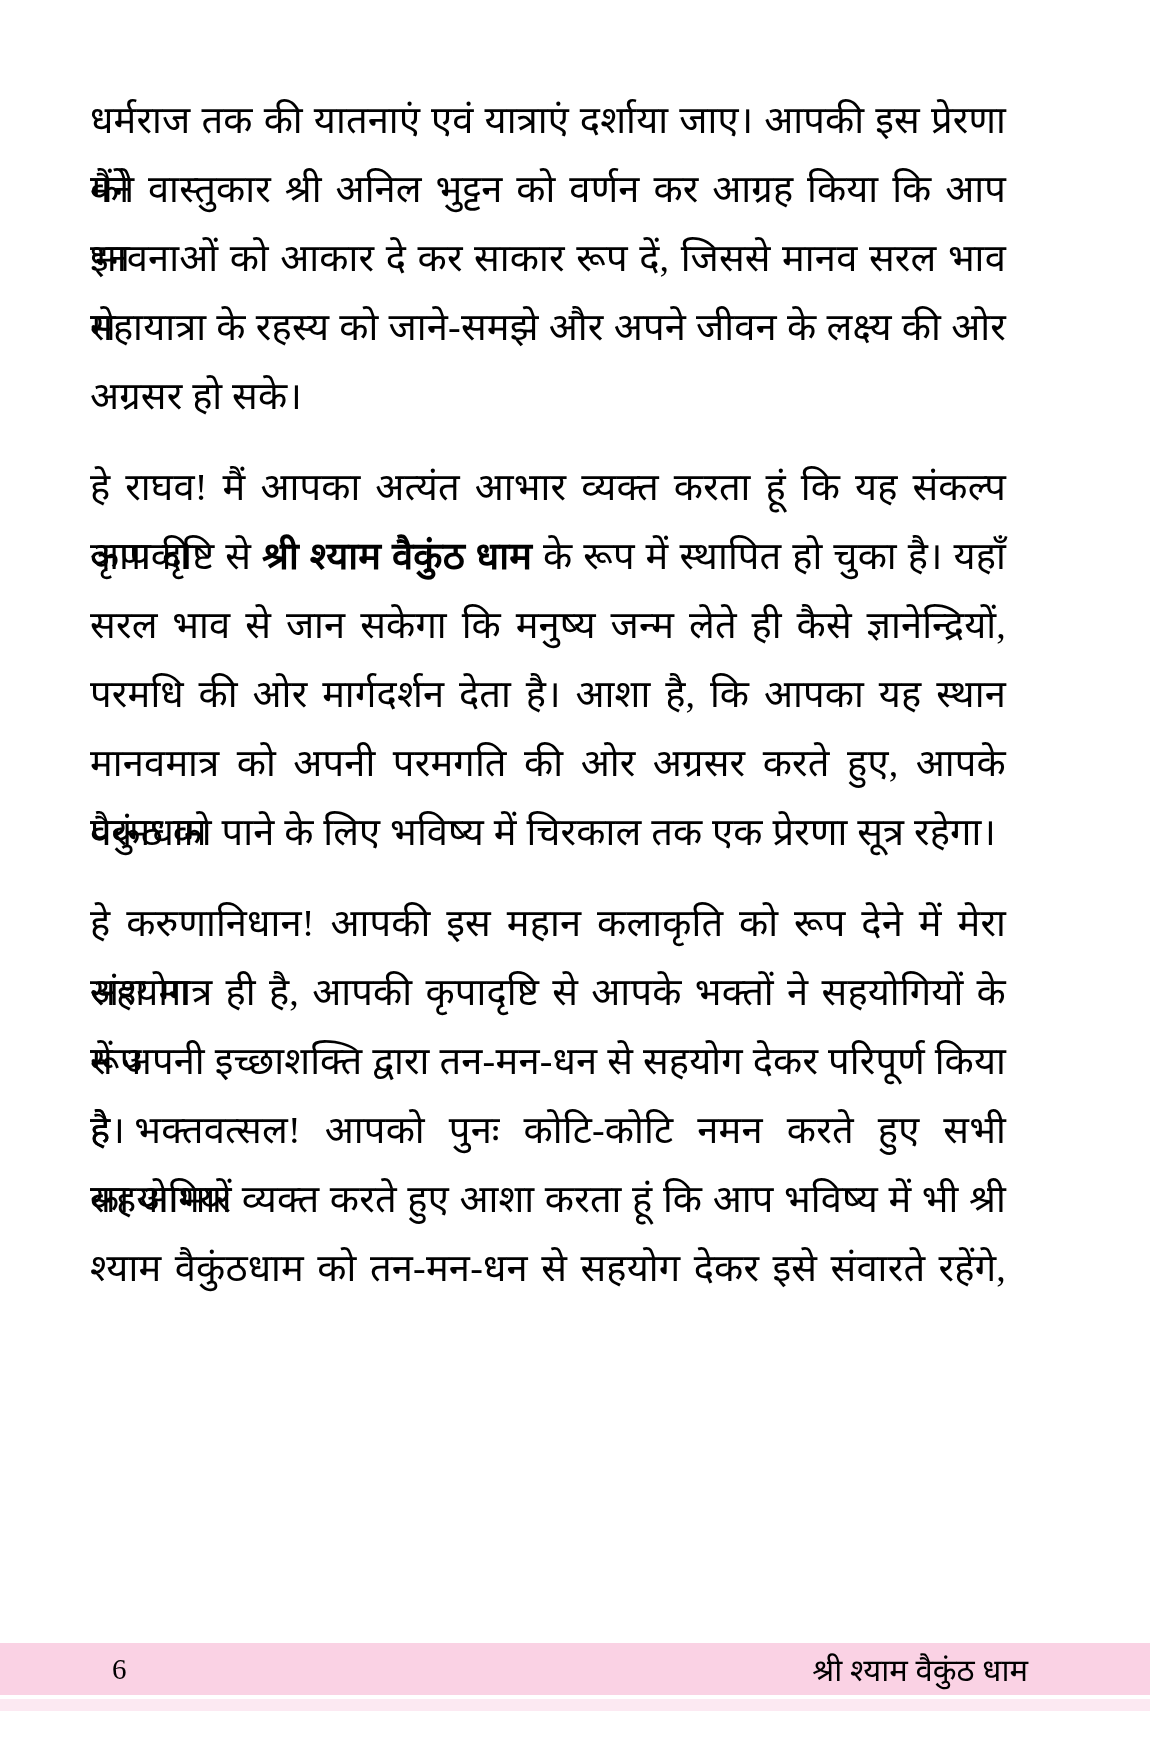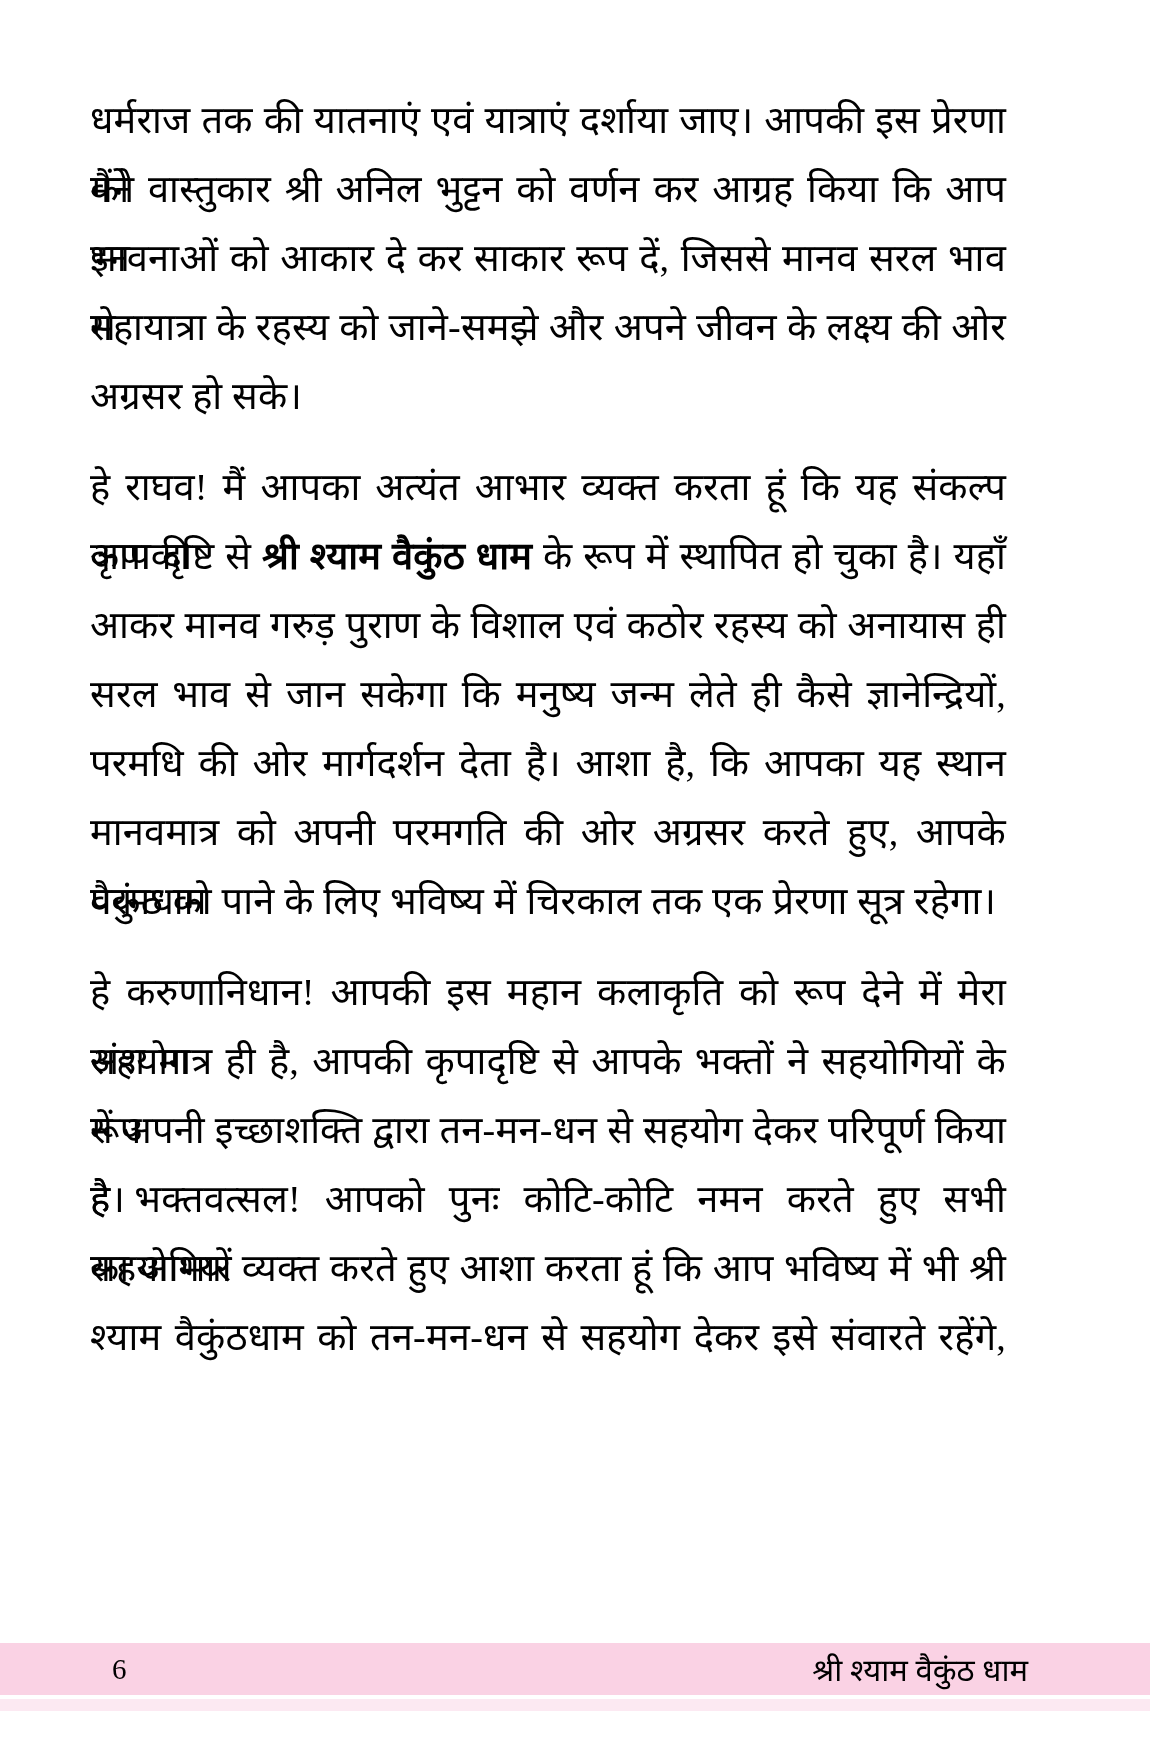--- a/index.html
+++ b/index.html
@@ -70,21 +70,20 @@
     <div class="paragraph">
       <div class="line"><span>धर्मराज तक की यातनाएं एवं यात्राएं दर्शाया जाए। आपकी इस प्रेरणा को</span></div>
       <div class="line"><span>मैंने वास्तुकार श्री अनिल भुट्टन को वर्णन कर आग्रह किया कि आप इन</span></div>
       <div class="line"><span>भावनाओं को आकार दे कर साकार रूप दें, जिससे मानव सरल भाव से</span></div>
       <div class="line"><span>महायात्रा के रहस्य को जाने-समझे और अपने जीवन के लक्ष्य की ओर</span></div>
       <div class="line line-left"><span>अग्रसर हो सके।</span></div>
     </div>
     <div class="paragraph">
       <div class="line"><span>हे राघव! मैं आपका अत्यंत आभार व्यक्त करता हूं कि यह संकल्प आपकी</span></div>
       <div class="line"><span>कृपा दृष्टि से </span><span class="bold">श्री श्याम वैकुंठ धाम</span><span> के रूप में स्थापित हो चुका है। यहाँ</span></div>
-      <div class="line"><span>आकर मानव गरुड़ पुराण के विशाल एवं कठोर रहस्य को अनायास ही</span></div>
       <div class="line"><span>सरल भाव से जान सकेगा कि मनुष्य जन्म लेते ही कैसे ज्ञानेन्द्रियों,</span></div>
       <div class="line"><span>परमधि की ओर मार्गदर्शन देता है। आशा है, कि आपका यह स्थान</span></div>
       <div class="line"><span>मानवमात्र को अपनी परमगति की ओर अग्रसर करते हुए, आपके परमधाम</span></div>
       <div class="line line-left"><span>वैकुंठ को पाने के लिए भविष्य में चिरकाल तक एक प्रेरणा सूत्र रहेगा।</span></div>
     </div>
     <div class="paragraph">
       <div class="line"><span>हे करुणानिधान! आपकी इस महान कलाकृति को रूप देने में मेरा सहयोग</span></div>
       <div class="line"><span>अंश मात्र ही है, आपकी कृपादृष्टि से आपके भक्तों ने सहयोगियों के रूप</span></div>
       <div class="line"><span>में अपनी इच्छाशक्ति द्वारा तन-मन-धन से सहयोग देकर परिपूर्ण किया है।</span></div>
       <div class="line"><span>हे भक्तवत्सल! आपको पुनः कोटि-कोटि नमन करते हुए सभी सहयोगियों</span></div>

